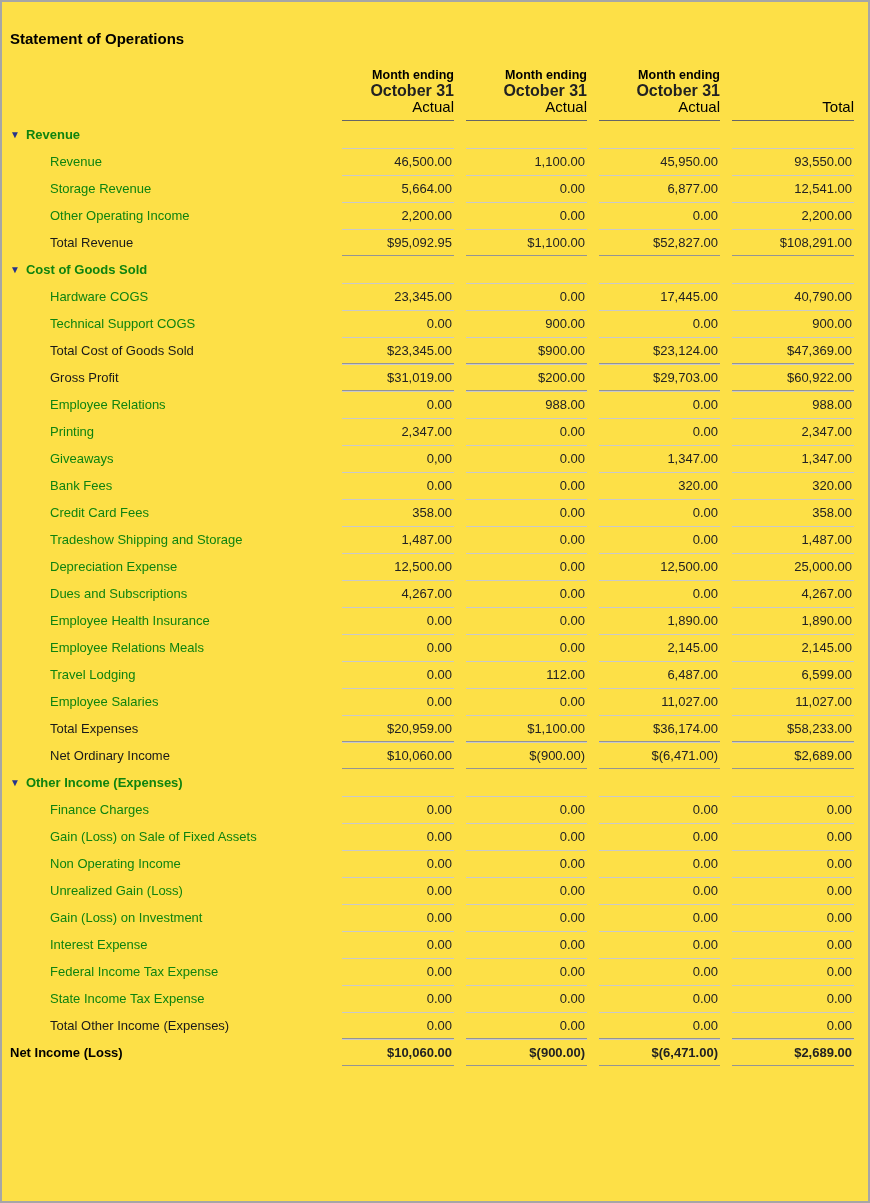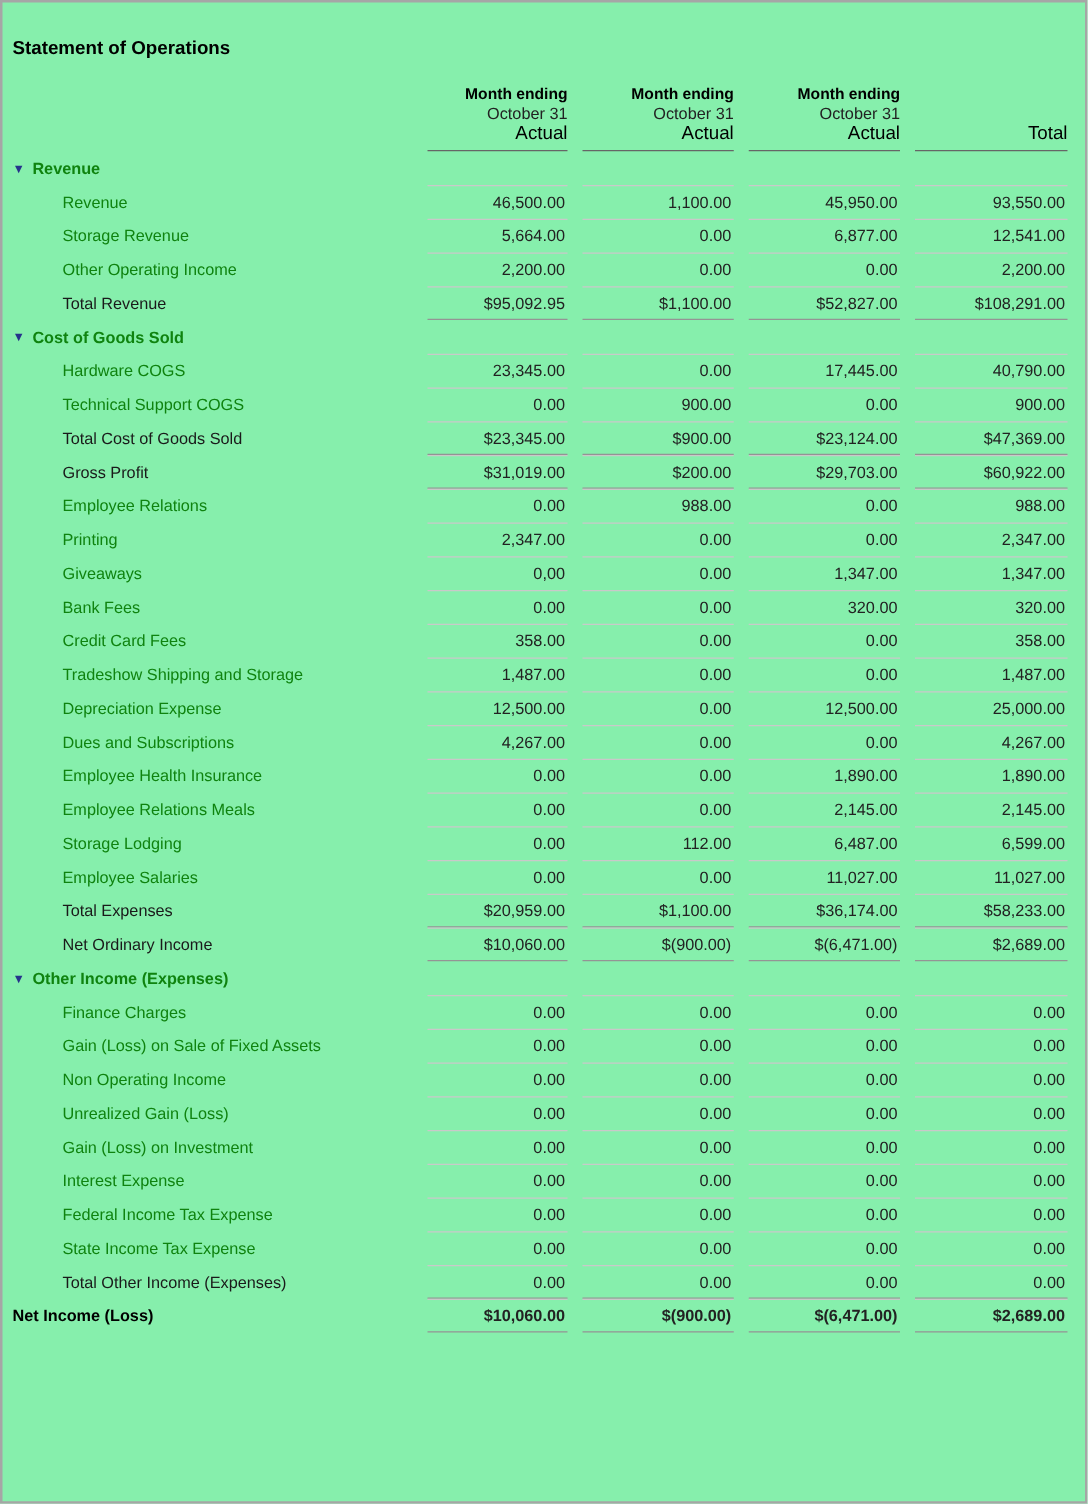--- a/index.html
+++ b/index.html
@@ -1,19 +1,19 @@
 <!DOCTYPE html>
 <html><head>
 <meta charset="utf-8">
 <style>
   html,body { margin:0; padding:0; background:#e8e8e8; }
   .page {
     position: relative;
     width: 866px; height: 1199px;
-    background: #86efac;
+    background: #fde047;
     border: 2px solid #a6a6a6;
     font-family: "Liberation Sans", sans-serif;
     color: #1a1a1a;
     overflow: hidden;
   }
   .title {
     margin: 28px 0 12px 8px;
     font-size: 15px;
     font-weight: bold;
     color: #000000;
@@ -33,21 +33,21 @@
   col.c-4 { width: 134px; }
 
   thead th { padding: 0; vertical-align: bottom; font-weight: normal; }
   .hcell {
     margin-left: 12px;
     text-align: right;
     border-bottom: 1px solid #666666;
     padding-bottom: 5px;
   }
   .hcell .h1 { font-weight: bold; font-size: 12.5px; color:#000; line-height: 16px; min-height:16px; }
-  .hcell .h2 { font-weight: normal; font-size: 13px; color:#222; line-height: 16px; min-height:16px; }
+  .hcell .h2 { font-weight: bold; font-size: 16px; color:#222; line-height: 16px; min-height:16px; }
   .hcell .h3 { font-weight: normal; font-size: 15px; color:#000; line-height: 16px; min-height:16px; }
 
   tbody td { padding: 0; height: 27px; vertical-align: middle; }
   td.label { white-space: nowrap; overflow: hidden; }
 
   .tri {
     color: #26338b;
     font-size: 10px;
     margin-right: 6px;
     cursor: pointer;
@@ -415,21 +415,21 @@
             <div class="line item">0.00</div>
           </td>
           <td class="num">
             <div class="line item">2,145.00</div>
           </td>
           <td class="num">
             <div class="line item">2,145.00</div>
           </td>
         </tr>
         <tr>
-          <td class="label"><span class="lab-item">Storage Lodging</span></td>
+          <td class="label"><span class="lab-item">Travel Lodging</span></td>
           <td class="num">
             <div class="line item">0.00</div>
           </td>
           <td class="num">
             <div class="line item">112.00</div>
           </td>
           <td class="num">
             <div class="line item">6,487.00</div>
           </td>
           <td class="num">

